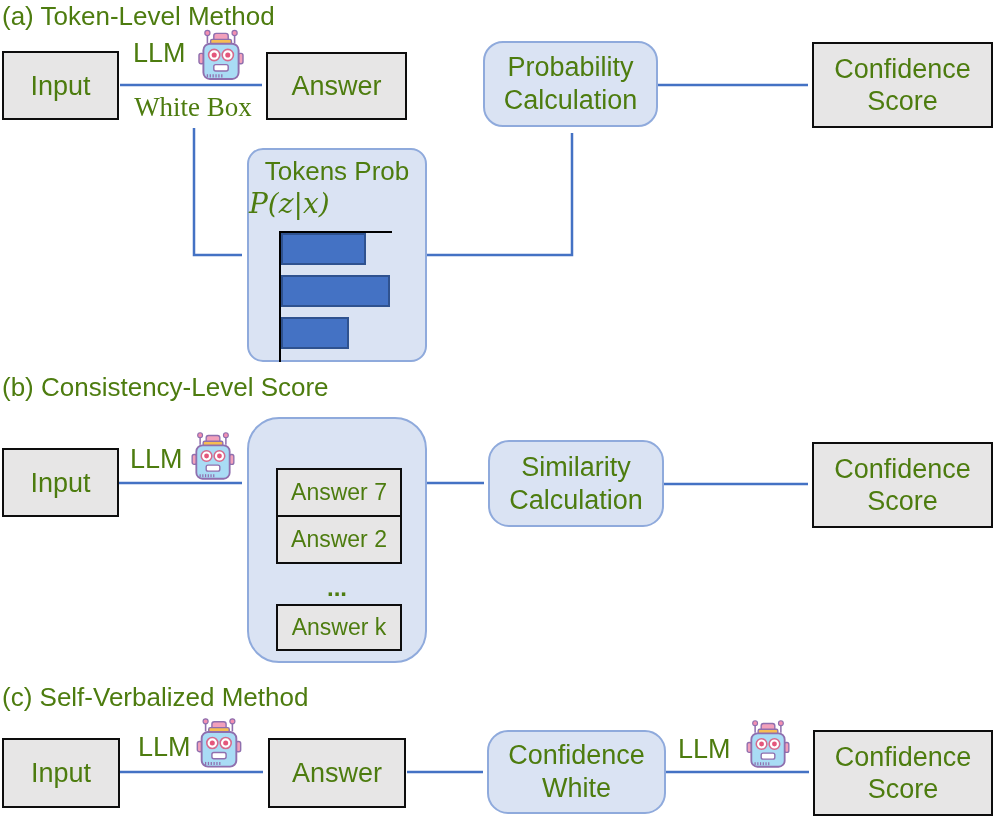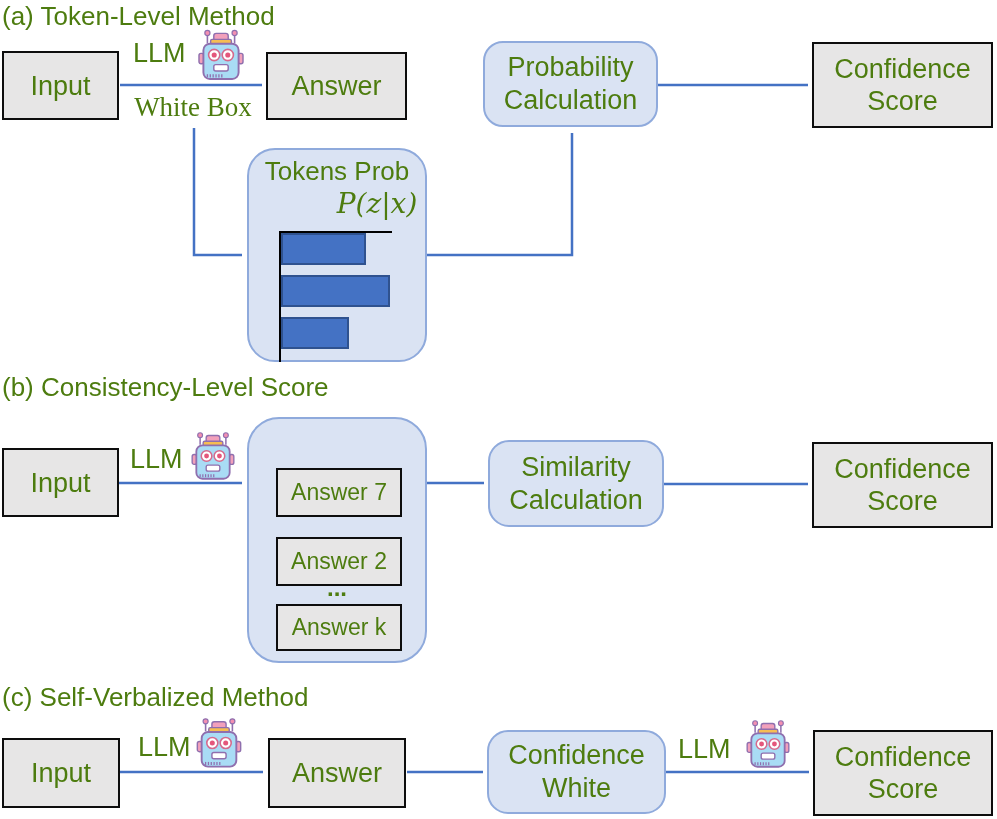--- a/index.html
+++ b/index.html
@@ -22,22 +22,22 @@
     text-align:center;font-size:27px;line-height:33px;
   }
   .freelabel{font-size:27px;line-height:30px;white-space:nowrap;}
   .centerlabel{text-align:center;}
   .connectors{position:absolute;left:0;top:0;}
   .connectors path{stroke:var(--accent_blue,#4472C4);stroke-width:2.5;fill:none;}
   .robot{position:absolute;}
   
   .tp-title{position:absolute;top:5px;left:0;width:100%;text-align:center;font-size:26px;}
   .tp-formula{
-    position:absolute;top:37px;left:0;width:100%;text-align:center;
-    font-family:"DejaVu Serif",serif;font-style:italic;font-size:28px;margin-left:40px;
+    position:absolute;top:37px;left:0;width:100%;text-align:left;
+    font-family:"DejaVu Serif",serif;font-style:italic;font-size:28px;
   }
   .tp-axis{position:absolute;left:30px;top:81px;width:2.4px;height:131px;background:#000;}
   .tp-topline{position:absolute;left:30px;top:81px;width:113px;height:2.4px;background:#000;}
   .tp-bar{
     position:absolute;left:32px;height:28px;
     background:var(--bar_fill,#4472C4);border:2px solid var(--bar_border,#2F528F);
   }
   .tp-bar.b0{top:83px;}
   .tp-bar.b1{top:125px;}
   .tp-bar.b2{top:167px;}
@@ -111,21 +111,21 @@
   <div class="abs freelabel" style="left:133px;top:38px;">LLM</div>
   <svg class="robot" style="left:197px;top:28px;" width="48" height="54">
       <use href="#robot-sym"></use>
     </svg>
   <div class="abs freelabel centerlabel" style="left:120px;top:92px;width:146px;font-family:Liberation Serif, serif;">White Box</div>
 
   <div class="abs graybox" style="left:266px;top:52px;width:141px;height:68px;">
     <span>Answer</span>
   </div>
 
-  <div class="abs bluebox" style="left:247px;top:148px;width:180px;height:214px;border-radius:28px;">
+  <div class="abs bluebox" style="left:247px;top:148px;width:180px;height:214px;border-radius:16px;">
     <div class="tp-title">Tokens Prob</div>
     <div class="tp-formula">P(z|x)</div>
     <div class="tp-topline"></div>
     <div class="tp-axis"></div>
     <div class="tp-bar b0" style="width: 81px;"></div>
     <div class="tp-bar b1" style="width: 105px;"></div>
     <div class="tp-bar b2" style="width: 64px;"></div>
   </div>
 
   <div class="abs bluebox" style="left:483px;top:41px;width:175px;height:86px;border-radius:20px;">
@@ -146,21 +146,21 @@
 
   <div class="abs freelabel" style="left:130px;top:444px;">LLM</div>
   <svg class="robot" style="left:189px;top:431px;" width="48" height="50">
       <use href="#robot-sym"></use>
     </svg>
 
   <div class="abs bluebox" style="left:247px;top:417px;width:180px;height:246px;border-radius:32px;">
     <div class="mini-gray" style="top:49px;">
       <span>Answer 7</span>
     </div>
-    <div class="mini-gray" style="top:118px;text-align:center;">
+    <div class="mini-gray" style="top:96px;text-align:center;">
       <span>Answer 2</span>
     </div>
     <div class="rp-dots">...</div>
     <div class="mini-gray" style="top:185px;height:47px;">
       <span>Answer k</span>
     </div>
   </div>
 
   <div class="abs bluebox" style="left:488px;top:440px;width:176px;height:87px;border-radius:21px;">
     <span>Similarity</span>

